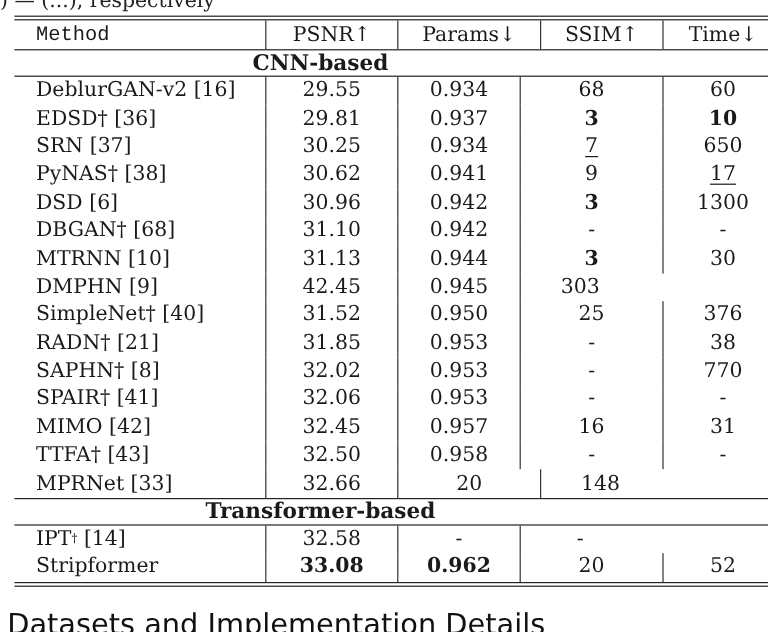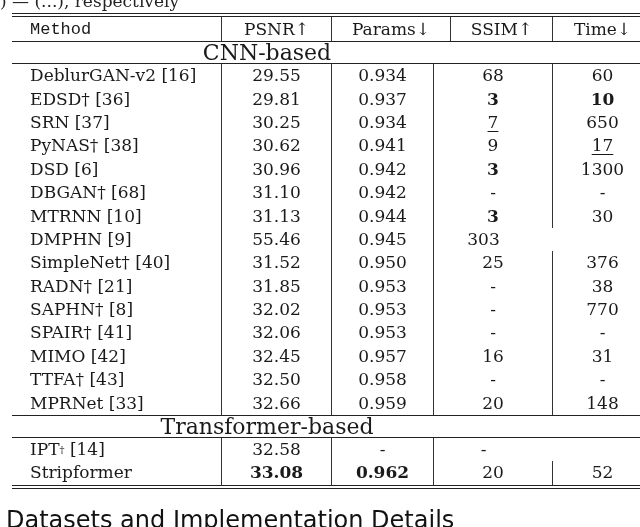--- a/index.html
+++ b/index.html
@@ -12,21 +12,21 @@
   .row { display:flex; height:23.4px; align-items:center; font-size:17px; line-height:23px; }
   .row.header { height:24px; }
   .row.group { height:21px; }
   .cell { box-sizing:border-box; height:100%; display:flex; align-items:center; white-space:nowrap; }
   .c-method { width:210px; padding-left:18px; justify-content:flex-start; border-right:1.3px solid #333; }
   .c-psnr { width:110px; justify-content:center; border-right:1.3px solid #333; }
   .c-ssim { width:102px; justify-content:center; border-right:1.3px solid #333; }
   .c-params { width:119px; justify-content:center; border-right:1.3px solid #333; }
   .c-time { width:99px; justify-content:center; }
   .header .c-method { padding-left:18px;font-family:Liberation Mono, monospace; }
-  .group-label { width:628px; display:flex; justify-content:center; align-items:center; font-size:22px; }
+  .group-label { width:628px; display:flex; justify-content:center; align-items:center; font-size:18px;font-weight:bold; }
   .group-label span { margin-left:-118px; }
   .bold { font-weight:bold; }
   .ul { text-decoration:underline; text-underline-offset:3px; }
   .below-head { position:absolute; left:6px; top:506px; font-size:24px; white-space:nowrap; color:#111; font-family:"DejaVu Sans","Liberation Sans",sans-serif; }
   sup { font-size:10px; line-height:0; }
 </style>
 </head>
 <body>
 
 <div class="caption-cut">) — (...), respectively</div>
@@ -98,21 +98,21 @@
   </div>
   <div class="row">
     <div class="cell c-method">MTRNN [10]</div>
     <div class="cell c-psnr">31.13</div>
     <div class="cell c-ssim">0.944</div>
     <div class="cell c-params bold">3</div>
     <div class="cell c-time">30</div>
   </div>
   <div class="row">
     <div class="cell c-method">DMPHN [9]</div>
-    <div class="cell c-psnr">55.46</div>
+    <div class="cell c-psnr">42.45</div>
     <div class="cell c-ssim">0.945</div>
     <div class="cell c-time">303</div>
   </div>
   <div class="row">
     <div class="cell c-method">SimpleNet† [40]</div>
     <div class="cell c-psnr">31.52</div>
     <div class="cell c-ssim">0.950</div>
     <div class="cell c-params">25</div>
     <div class="cell c-time">376</div>
   </div>
@@ -147,21 +147,20 @@
   <div class="row">
     <div class="cell c-method">TTFA† [43]</div>
     <div class="cell c-psnr">32.50</div>
     <div class="cell c-ssim">0.958</div>
     <div class="cell c-params">-</div>
     <div class="cell c-time">-</div>
   </div>
   <div class="row">
     <div class="cell c-method">MPRNet [33]</div>
     <div class="cell c-psnr">32.66</div>
-    <div class="cell c-ssim">0.959</div>
     <div class="cell c-params">20</div>
     <div class="cell c-time">148</div>
   </div>
   <div class="rule"></div>
 
   <div class="row group">
     <div class="group-label">
         <span>Transformer-based</span>
       </div>
   </div>

